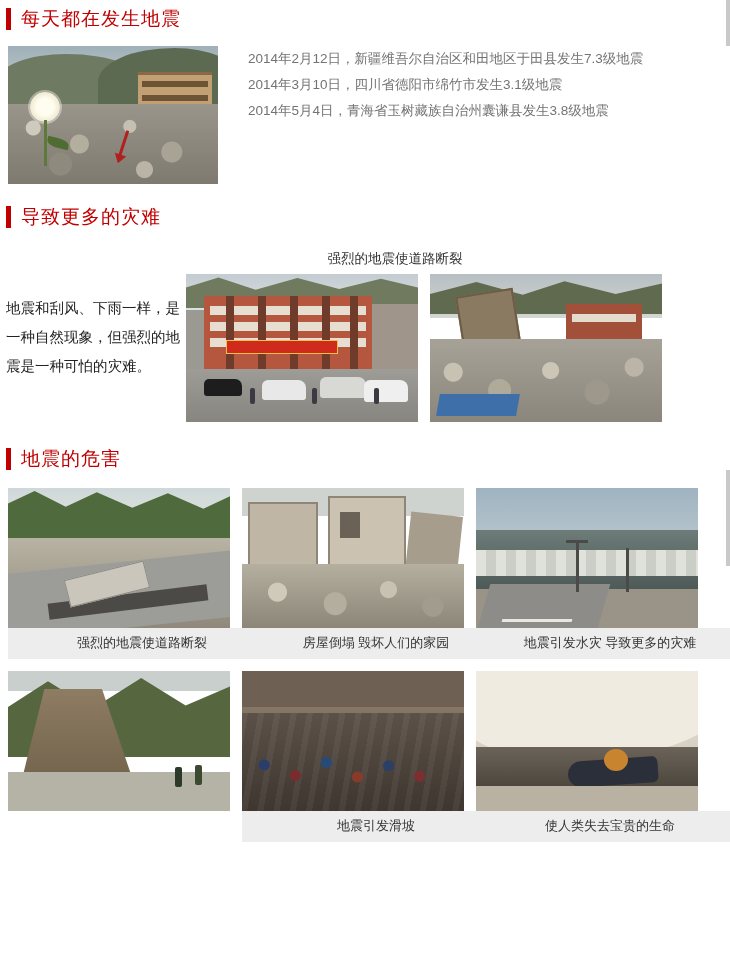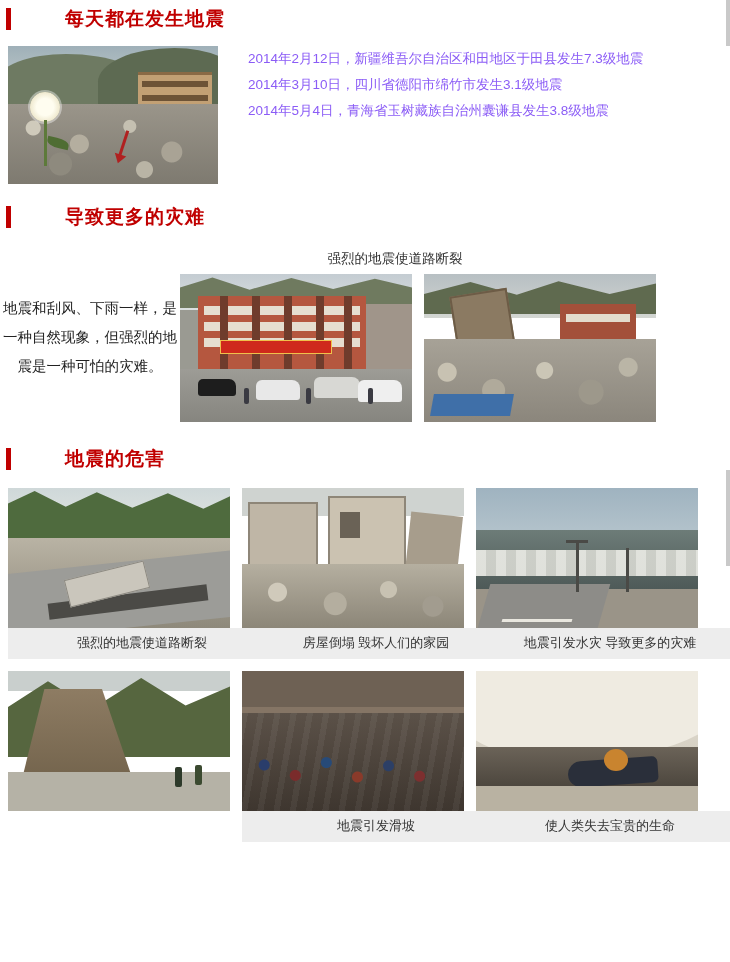--- a/index.html
+++ b/index.html
@@ -30,25 +30,24 @@
     margin: 0 0 0 6px;
   }
   .section-head .bar {
     width: 5px;
     height: 22px;
     background: #c00000;
     margin-right: 10px;
   }
   .section-head .title {
     font-size: 19px;
-    font-weight: bold;
+    font-weight: normal;
     color: #c00000;
     letter-spacing: 1px;
     line-height: 22px;
-    margin-left: 44px;
   }
 
   
   .block1 {
     padding-top: 8px;
   }
   .block1-body {
     display: flex;
     margin-top: 16px;
     padding-left: 8px;
@@ -61,21 +60,21 @@
     background: #8d8c82;
     flex: 0 0 auto;
   }
   .quake-list {
     margin-left: 30px;
     padding-top: 8px;
   }
   .quake-list li {
     list-style: none;
     font-size: 13.5px;
-    color: #8b5cf6;
+    color: #737373;
     line-height: 26px;
     white-space: nowrap;
   }
   .quake-list {
     padding: 0;
     margin: 0 0 0 30px;
   }
 
   
   .block2 {
@@ -83,21 +82,21 @@
   }
   .compare-caption {
     text-align: center;
     font-size: 13.5px;
     color: #333;
     margin: 22px 0 6px 60px;
   }
   .block2-body {
     display: flex;
     align-items: flex-start;
-    text-align: center;
+    padding-left: 6px;
   }
   .block2-text {
     width: 180px;
     font-size: 14.5px;
     line-height: 29px;
     color: #222;
     padding-top: 20px;
     flex: 0 0 auto;
   }
   .compare-images {

